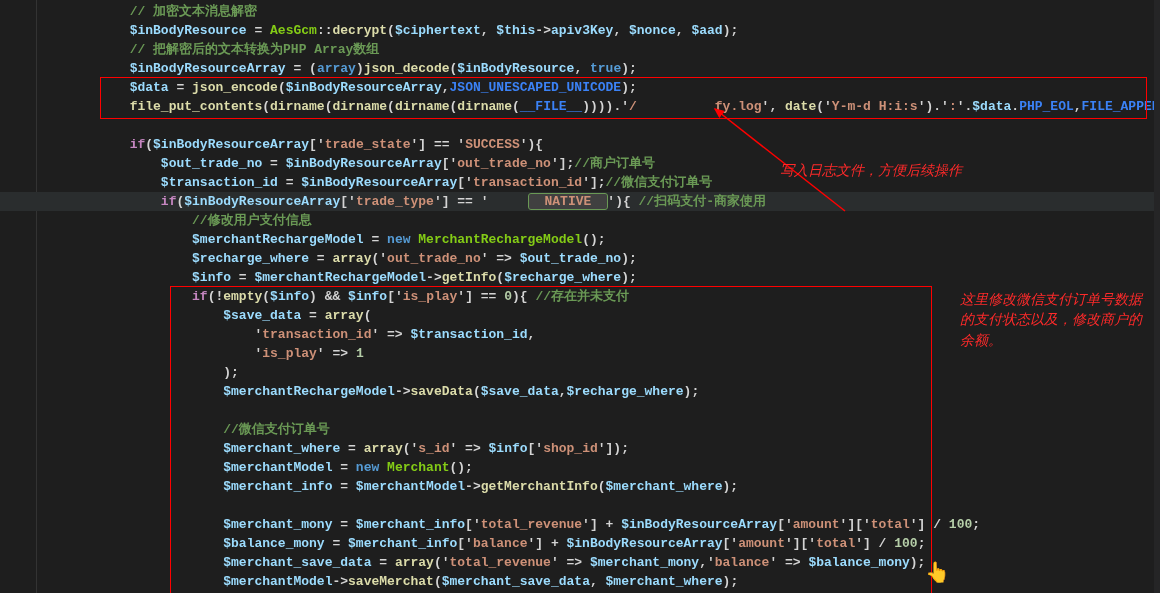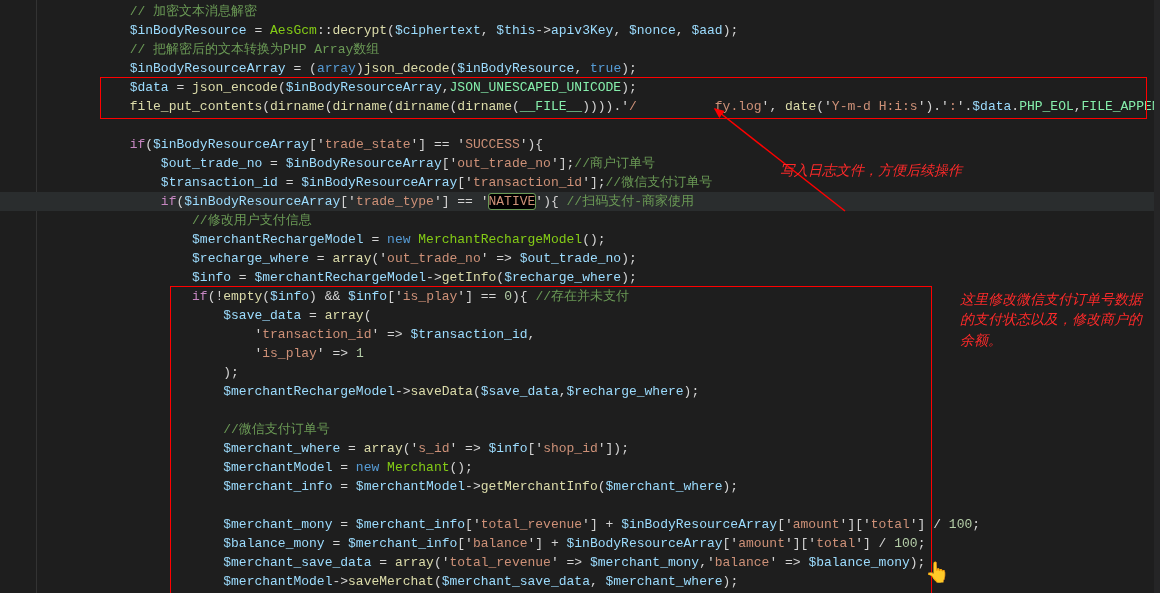--- a/index.html
+++ b/index.html
@@ -1,39 +1,39 @@
 <!DOCTYPE html>
 <html><head>
 <meta charset="utf-8">
 <style>
   html,body{margin:0;padding:0;background:#1e1e1e;height:100%;overflow:hidden;}
   body{font-family:Consolas,'Courier New',monospace;font-size:13px;color:#d4d4d4;line-height:1.55;}
   .editor{position:relative;width:1160px;height:593px;overflow:hidden;}
   .gutter{position:absolute;left:0;top:0;width:36px;height:100%;background:#1e1e1e;border-right:1px solid #333;}
   .code-area{position:absolute;left:36px;top:0;right:0;padding:2px 0 0 0;}
-  .line{white-space:pre;height:19px;}
+  .line{white-space:pre;height:19px;font-weight:bold;}
   
   .c-comment{color:#6a9955;}
   .c-var{color:#9cdcfe;}
   .c-func{color:#dcdcaa;}
   .c-keyword{color:#569cd6;}
   .c-keyword2{color:#c586c0;}
   .c-string{color:#ce9178;}
   .c-class{color:#84cc16;}
-  .c-const{color:#86efac;}
+  .c-const{color:#3b82f6;}
   .c-op{color:#d4d4d4;}
   .c-num{color:#b5cea8;}
   .c-punct{color:#d4d4d4;}
   .c-prop{color:#9cdcfe;}
   
   .annot-box{position:absolute;border:1px solid #ff0000;pointer-events:none;}
   .annot-text{position:absolute;color:#ff2a2a;font-family:"Microsoft YaHei",sans-serif;font-size:14px;line-height:1.45;font-style:italic;}
   .annot-arrow{position:absolute;pointer-events:none;}
   .current-line-hl{position:absolute;left:0;right:0;height:19px;background:#2a2d2e;}
-  .sel-box{background:#000000;outline:1px solid #6a9955;border-radius:2px;padding:0 0;}
+  .sel-box{background:#404040;outline:1px solid #6a9955;border-radius:2px;padding:0 16px;margin-left:40px;}
   .cursor-icon{position:absolute;right:210px;bottom:4px;font-size:20px;}
   .minimap{position:absolute;right:0;top:0;width:6px;height:100%;background:#252526;}
 </style>
 </head>
 <body>
 
 <div class="editor">
   <div class="gutter"></div>
 
   <div class="current-line-hl" id="hl" style="display: block; top: 192px; left: 0px;"></div>

